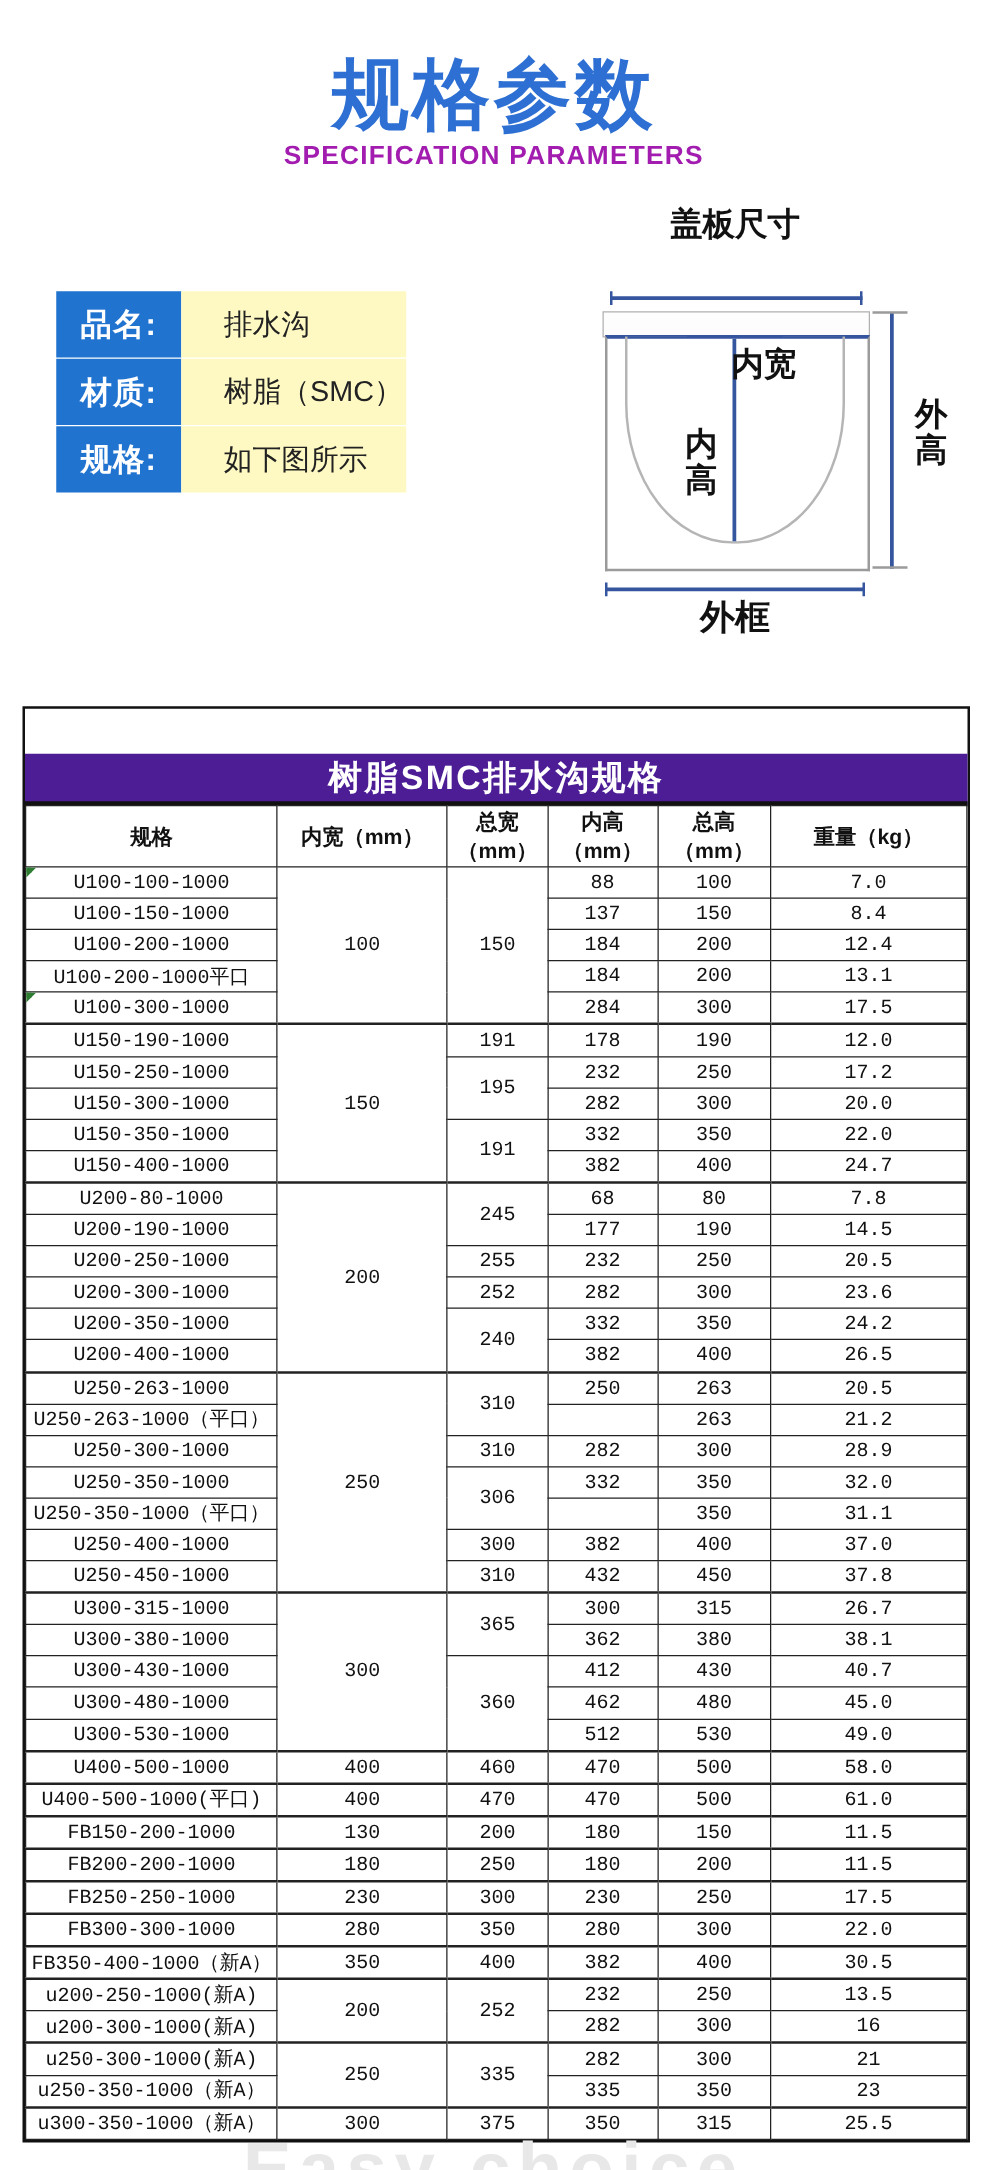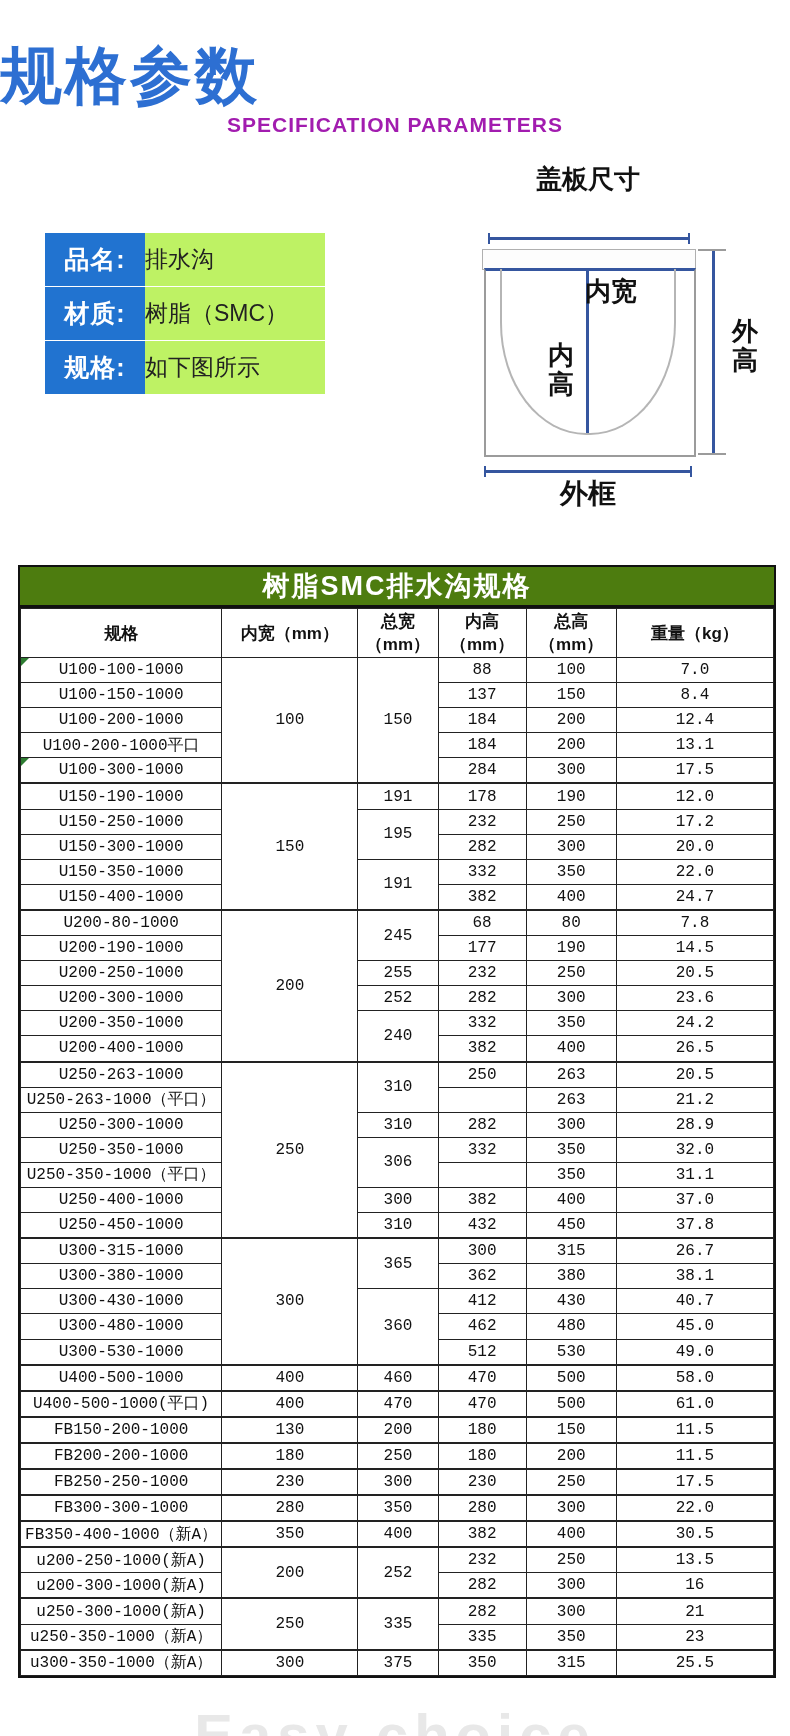--- a/index.html
+++ b/index.html
@@ -1,31 +1,31 @@
 <!DOCTYPE html>
 <html><head>
 <meta charset="utf-8">
 <style>
   html,body{margin:0;padding:0;background:#ffffff;}
   .page{position:relative;width:790px;height:1736px;margin:0 auto;background:#ffffff;
         overflow:hidden;font-family:"Liberation Sans","DejaVu Sans",sans-serif;color:#111;}
 
   
-  .title{position:absolute;top:34px;left:0;width:100%;text-align:left;
+  .title{position:absolute;top:34px;left:0;width:100%;text-align:center;
          font-size:62px;font-weight:bold;color:#2d6fd2;letter-spacing:3px;}
   .subtitle{position:absolute;top:113px;left:0;width:100%;text-align:center;
             font-size:21px;font-weight:600;color:#a21caf;letter-spacing:1px;}
 
   
   .info{position:absolute;left:45px;top:233px;}
   .info-row{display:flex;align-items:stretch;height:53px;margin-bottom:1px;width:280px;}
   .info-label{width:100px;background:#2173d0;color:#fff;font-size:25px;font-weight:bold;
               display:flex;align-items:center;justify-content:center;letter-spacing:1px;}
-  .info-value{flex:1;background:#bef264;color:#222;font-size:23px;
-              display:flex;align-items:center;}
+  .info-value{flex:1;background:#fef9c3;color:#222;font-size:23px;
+              display:flex;align-items:center;padding-left:34px;}
 
   
   .diagram{position:absolute;left:440px;top:165px;width:350px;height:360px;}
   .diagram *{position:absolute;}
   .dg-title{left:44px;top:0;width:208px;text-align:center;font-size:27px;font-weight:bold;color:#111;}
   .dim{background:#35569f;}
   .dim-top{left:48px;top:72px;width:202px;height:3px;}
   .dim-top:before,.dim-top:after{content:"";position:absolute;top:-4px;width:2px;height:11px;background:#35569f;}
   .dim-top:before{left:0;} .dim-top:after{right:0;}
   .cover{left:42px;top:84px;width:212px;height:19px;border:1px solid #b0b0b0;background:#fdfdfd;}
@@ -40,22 +40,22 @@
   .dim-right{left:272px;top:85px;width:3px;height:205px;}
   .tick{background:#9b9b9b;height:2px;width:28px;left:258px;}
   .tick-t{top:84px;} .tick-b{top:288px;}
   .dim-bottom{left:44px;top:305px;width:208px;height:3px;}
   .dim-bottom:before,.dim-bottom:after{content:"";position:absolute;top:-4px;width:2px;height:11px;background:#35569f;}
   .dim-bottom:before{left:0;} .dim-bottom:after{right:0;}
   .lbl-waikuang{left:44px;top:314px;width:208px;text-align:center;font-size:28px;}
 
   
   .table-wrap{position:absolute;left:18px;top:565px;width:754px;border:2px solid #111;background:#fff;}
-  .band{height:38px;background:#4d7c0f;color:#fff;font-size:27px;font-weight:bold;
-        text-align:center;line-height:38px;border-bottom:3px solid #111;letter-spacing:2px;}
+  .band{height:38px;background:#4c1d95;color:#fff;font-size:27px;font-weight:bold;
+        text-align:center;line-height:38px;border-bottom:3px solid #111;letter-spacing:2px;margin-top:36px;}
   table.spec{border-collapse:collapse;width:100%;table-layout:fixed;}
   table.spec th{font-size:17px;font-weight:bold;height:35px;border:1px solid #222;
                 font-family:"Liberation Sans","DejaVu Sans",sans-serif;background:#fff;}
   table.spec td{font-size:16px;height:24.1px;text-align:center;border:1px solid #222;
                 font-family:"Liberation Mono","DejaVu Sans Mono",monospace;
                 padding:0;white-space:nowrap;overflow:hidden;}
   table.spec tr.sec td{border-top-width:2px;}
   td.mark{position:relative;}
   td.mark:before{content:"";position:absolute;left:0;top:0;border:4px solid transparent;
                  border-left-color:#2e7d32;border-top-color:#2e7d32;}

